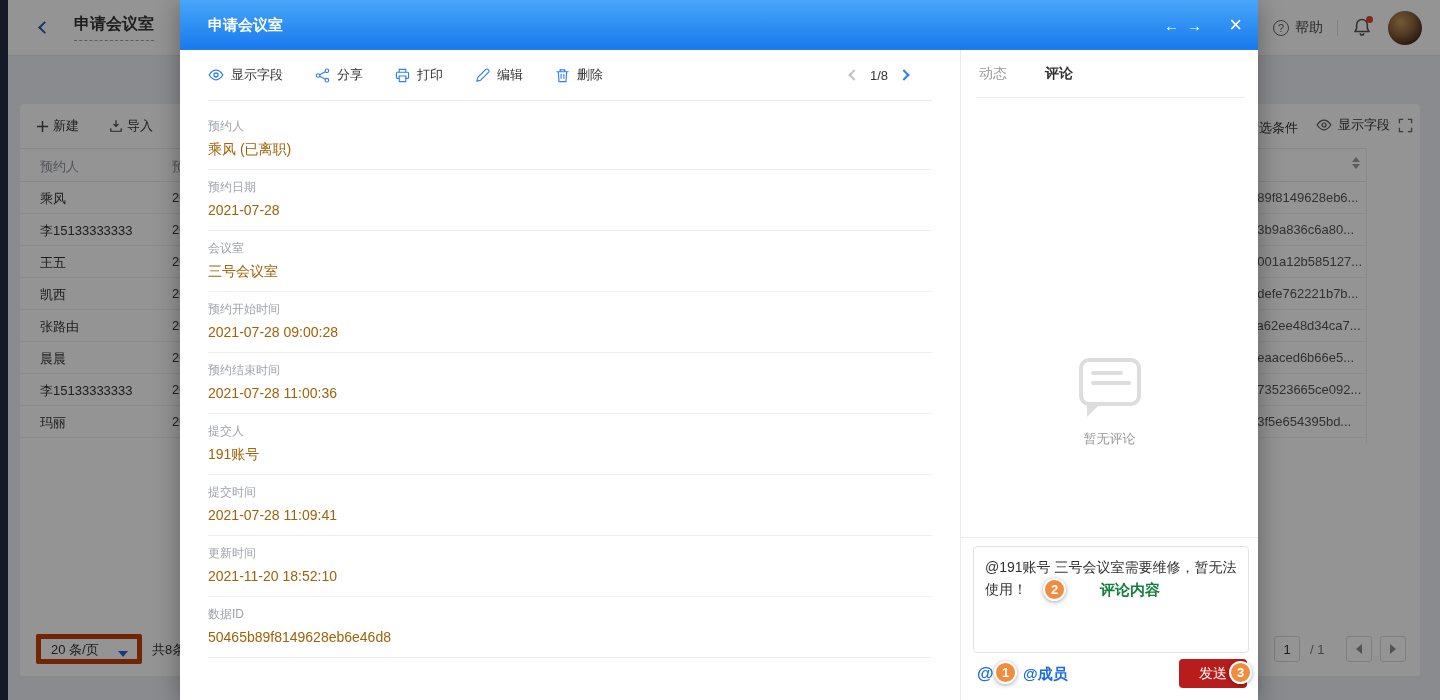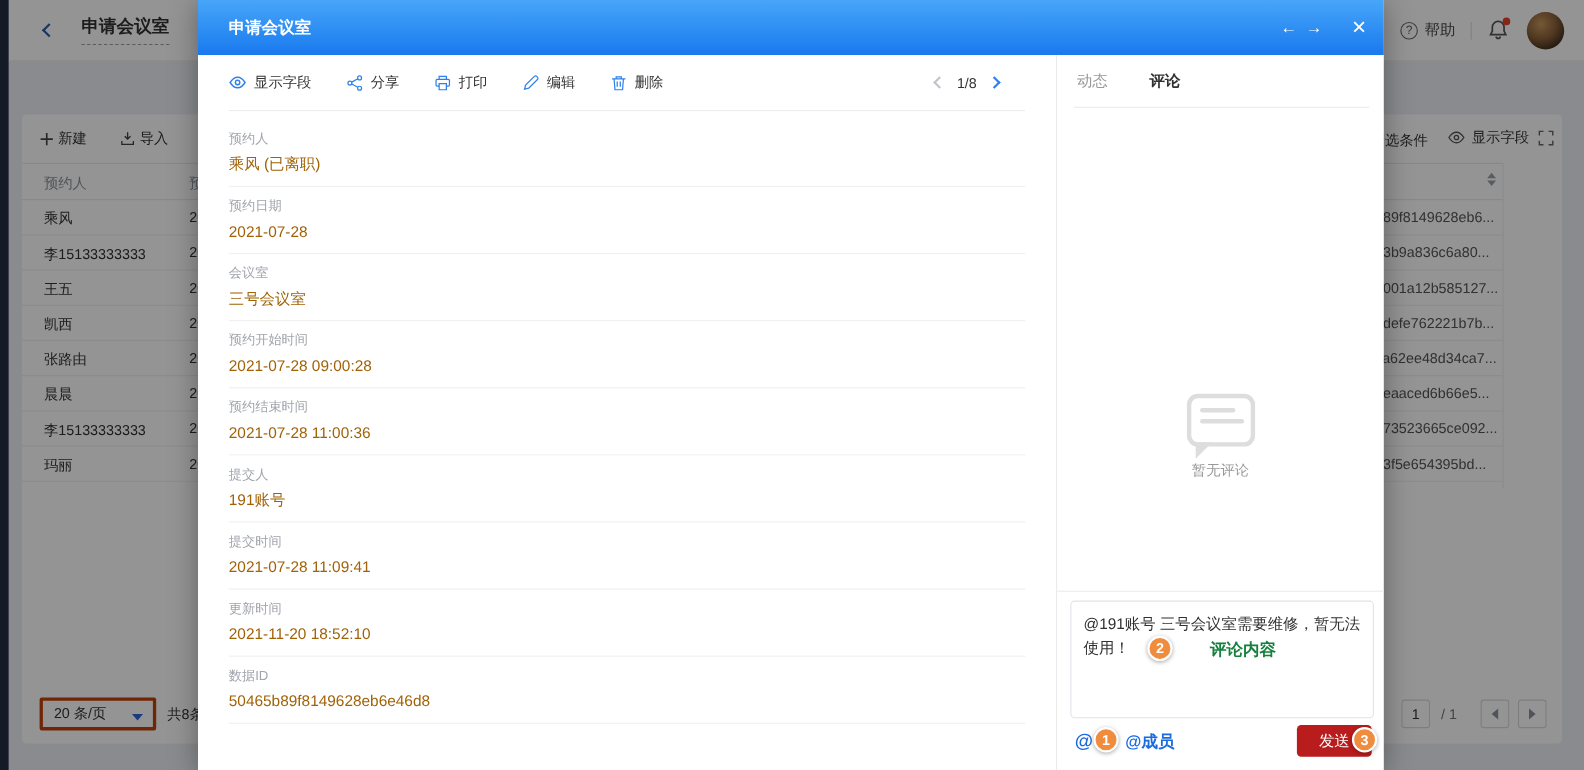--- a/index.html
+++ b/index.html
@@ -37,21 +37,21 @@
   .sorter { position:absolute; left:1332px; top:8px; display:flex; flex-direction:column; gap:2px; cursor:pointer; }
   .tri-up { width:0; height:0; border-left:4px solid transparent; border-right:4px solid transparent; border-bottom:5px solid #9aa0a6; }
   .tri-dn { width:0; height:0; border-left:4px solid transparent; border-right:4px solid transparent; border-top:5px solid #9aa0a6; }
   .trow { position:absolute; left:0; width:1346px; height:32px; border-bottom:1px solid #f0f0f0; cursor:pointer; }
   .trow .nm { position:absolute; left:20px; top:8px; font-size:13px; color:#333; white-space:nowrap; }
   .trow .dt { position:absolute; left:152px; top:8px; font-size:13px; color:#333; white-space:nowrap; }
   .trow .idf { position:absolute; left:1230px; top:8px; font-size:13px; color:#555; white-space:nowrap; }
   .colline { position:absolute; left:1346px; top:44px; width:1px; height:296px; background:#f0f0f0; }
 
   .pagebar { position:absolute; left:0; bottom:12px; width:100%; height:30px; }
-  .psize { position:absolute; left:16px; top:0; width:106px; height:30px; border:3px solid #c2410c; border-radius:2px; display:flex; align-items:center; font-size:13px; color:#333; padding-left:10px; cursor:pointer; }
+  .psize { position:absolute; left:16px; top:0; width:106px; height:30px; border:5px solid #c2410c; border-radius:2px; display:flex; align-items:flex-end; font-size:13px; color:#333; padding-left:10px; cursor:pointer; }
   .psize .car { position:absolute; right:9px; top:12px; width:0; height:0; border-left:5px solid transparent; border-right:5px solid transparent; border-top:6px solid #2e64d9; }
   .ptotal { position:absolute; left:132px; top:7px; font-size:13px; color:#333; white-space:nowrap; }
   .pnum { position:absolute; left:1254px; top:2px; width:26px; height:26px; border:1px solid #d9d9d9; border-radius:3px; font-size:13px; color:#333; display:flex; align-items:center; justify-content:center; }
   .pof { position:absolute; left:1290px; top:8px; font-size:13px; color:#777; }
   .pbox { position:absolute; top:2px; width:26px; height:26px; border:1px solid #d9d9d9; border-radius:3px; display:flex; align-items:center; justify-content:center; cursor:pointer; }
   .arr-l { width:0; height:0; border-top:5px solid transparent; border-bottom:5px solid transparent; border-right:6px solid #8a8f99; }
   .arr-r { width:0; height:0; border-top:5px solid transparent; border-bottom:5px solid transparent; border-left:6px solid #8a8f99; }
 
   
   .dim { position:absolute; inset:0; background:rgba(0,0,0,0.42); z-index:50; }
@@ -83,21 +83,21 @@
   .m-tabs { position:absolute; left:18px; top:0; height:47px; display:flex; align-items:center; gap:38px; font-size:14px; }
   .tab { color:#999; cursor:pointer; }
   .tab.active { color:#303133; font-weight:bold; }
   .m-tabs-divider { position:absolute; left:15px; right:13px; top:47px; height:1px; background:#ececec; }
 
   .empty { position:absolute; left:0; top:308px; width:100%; display:flex; flex-direction:column; align-items:center; }
   .bubble { position:relative; width:62px; height:48px; border:4px solid #ddd; border-radius:10px; background:#fff; }
   .bubble .l1 { position:absolute; left:8px; top:9px; width:32px; height:4px; border-radius:2px; background:#ddd; }
   .bubble .l2 { position:absolute; left:8px; top:19px; width:40px; height:4px; border-radius:2px; background:#ddd; }
   .bubble .tail { position:absolute; left:4px; bottom:-15px; width:0; height:0; border-top:15px solid #ddd; border-right:15px solid transparent; }
-  .empty-text { margin-top:13px; font-size:13px; color:#999; }
+  .empty-text { margin-top:24px; font-size:13px; color:#999; }
 
   .compose { position:absolute; left:0; bottom:0; width:100%; height:163px; border-top:1px solid #ececec; }
   .cbox { position:absolute; left:12px; top:8px; width:276px; height:107px; border:1px solid #dfe3e8; border-radius:4px; padding:9px 11px; font-size:14px; line-height:22px; color:#303133; cursor:text; }
   .badge { width:23px; height:23px; border-radius:50%; background:#f08c3e; border:2px solid #fff; color:#fff; font-size:13px; font-weight:bold; display:flex; align-items:center; justify-content:center; box-shadow:0 1px 4px rgba(0,0,0,.35); }
   .b2 { position:absolute; left:82px; top:40px; }
   .anno-label { position:absolute; left:139px; top:43px; font-size:15px; font-weight:bold; color:#15803d; }
   .cactions { position:absolute; left:0; bottom:0; width:100%; height:48px; }
   .at-btn { position:absolute; left:16px; top:12px; font-size:17px; font-weight:bold; color:#1a6be0; cursor:pointer; }
   .b1 { position:absolute; left:33px; top:9px; }
   .mention { position:absolute; left:62px; top:13px; font-size:15px; font-weight:bold; color:#1a6be0; cursor:pointer; }

